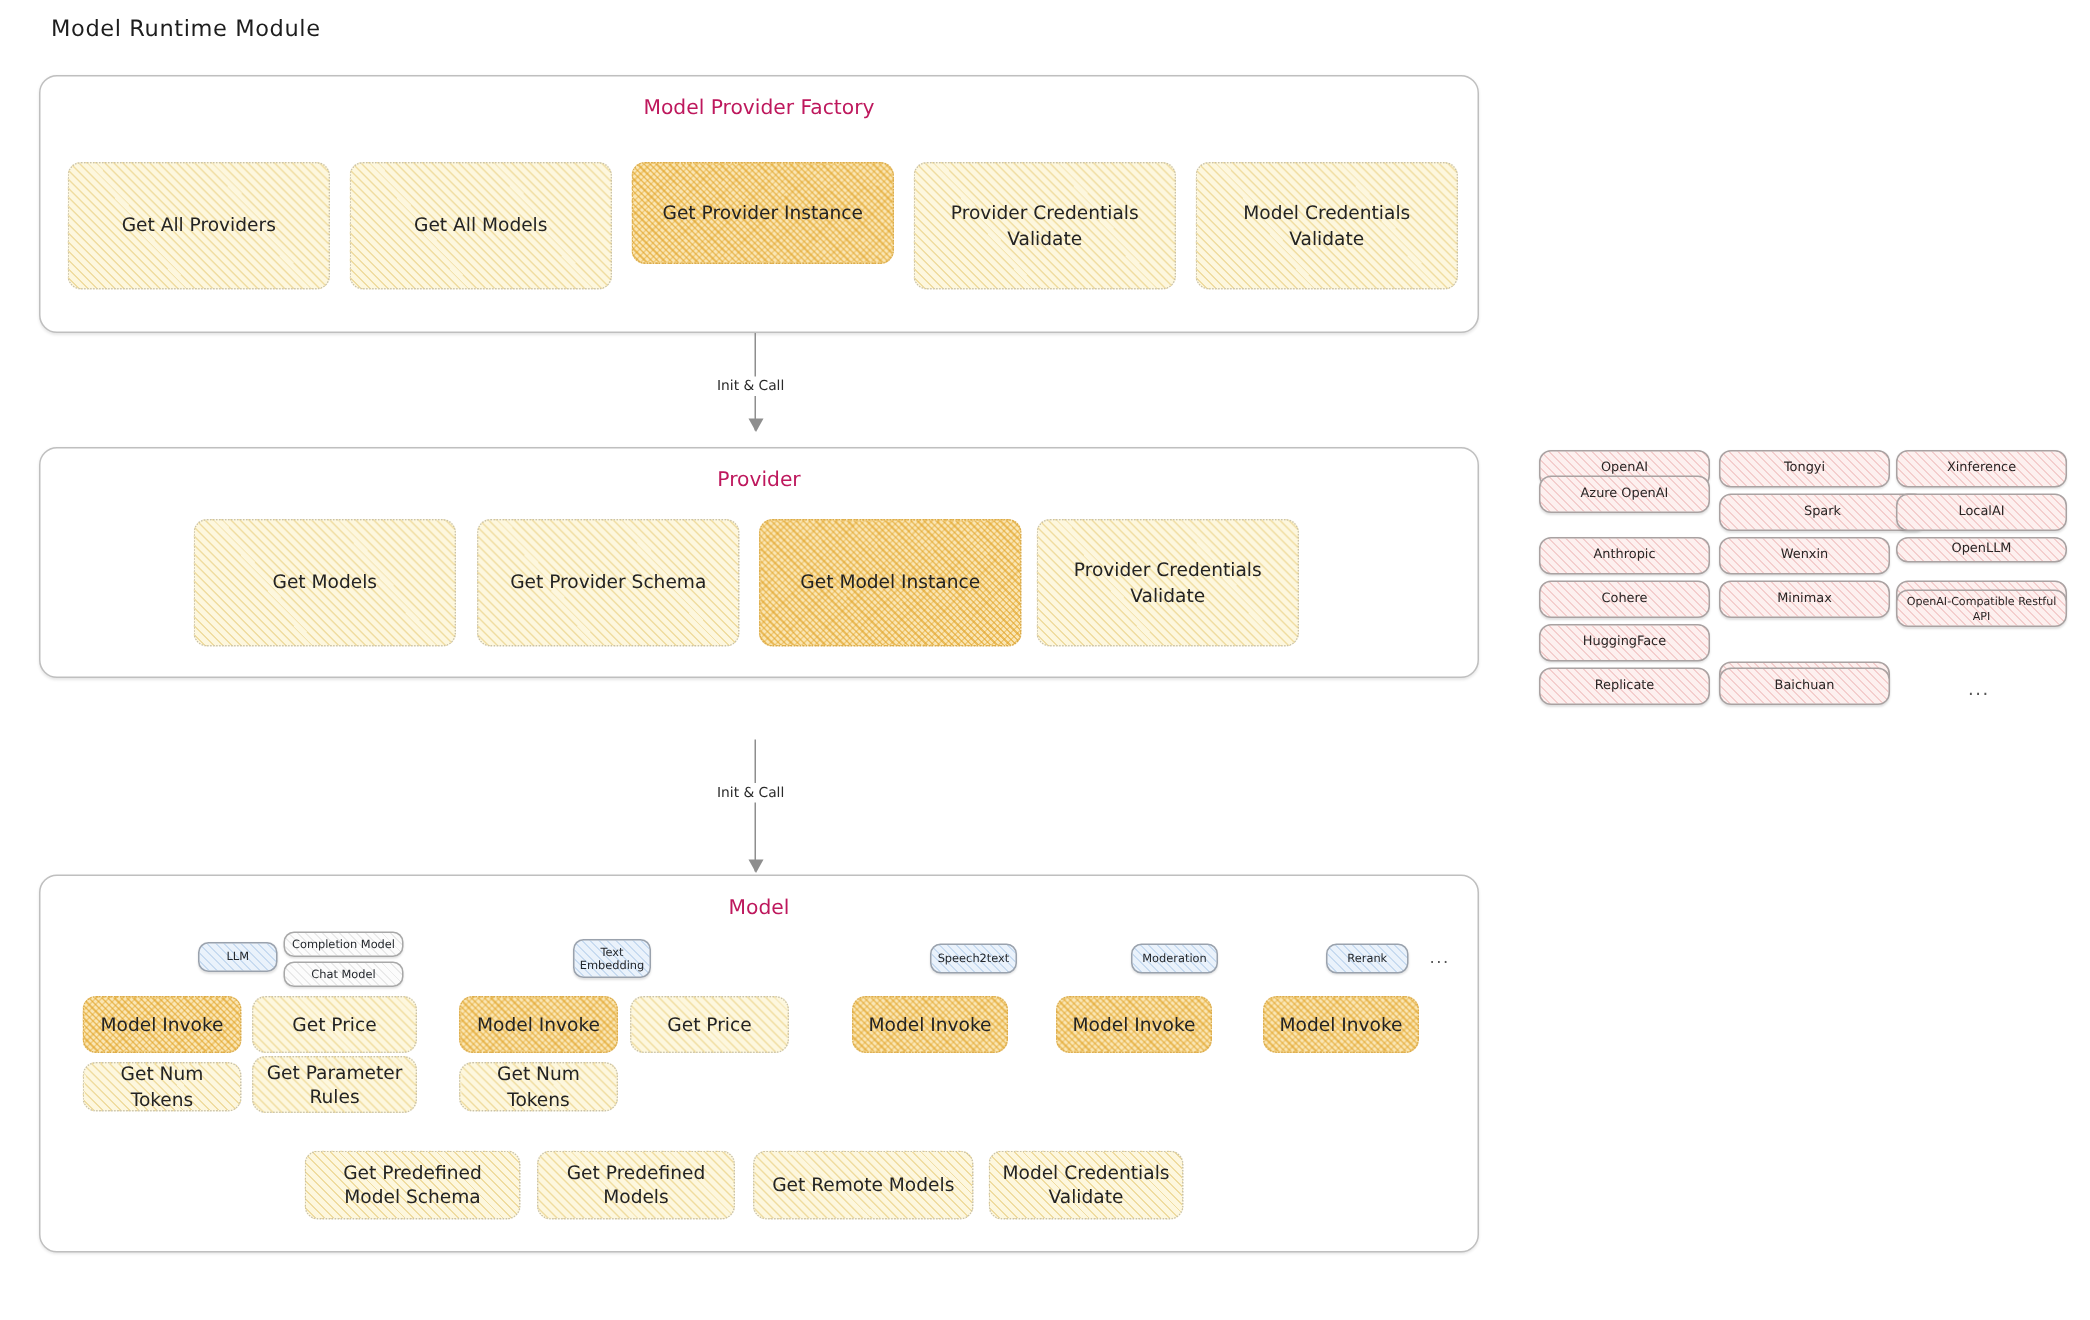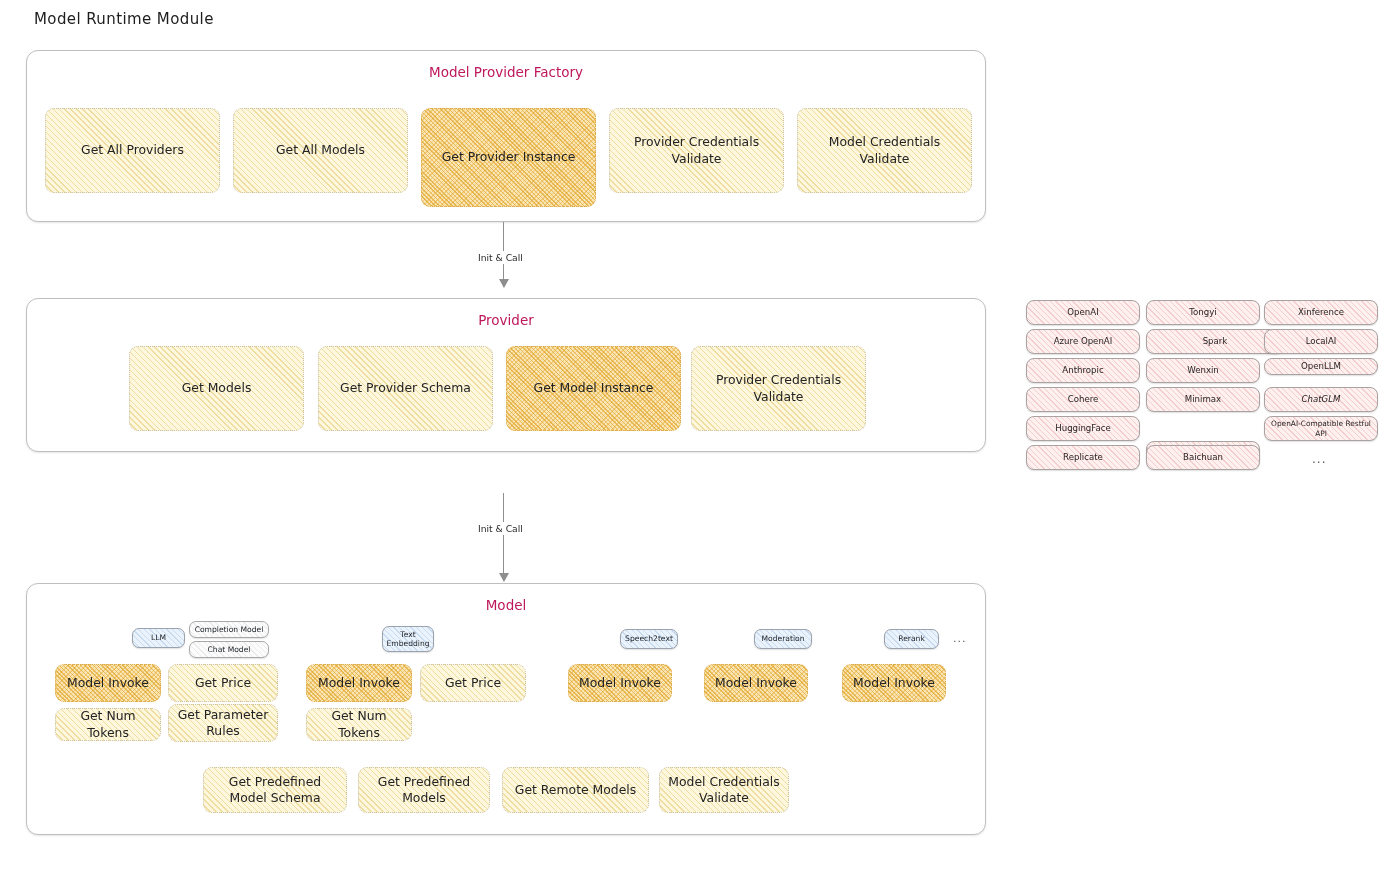--- a/index.html
+++ b/index.html
@@ -202,59 +202,59 @@
 </head>
 <body>
 
 <div id="page-title">Model Runtime Module</div>
 
 <div class="card" style="left:26px; top:50px; width:958px; height:170px;">
   <div class="card-title">Model Provider Factory</div>
 
   <div class="box light" style="left:18px; top:57px; width:175px; height:85px;">Get All Providers</div>
   <div class="box light" style="left:206px; top:57px; width:175px; height:85px;">Get All Models</div>
-  <div class="box amber" style="left:394px; top:57px; width:175px; height:99px;">Get Provider Instance</div>
+  <div class="box amber" style="left:394px; top:57px; width:175px; height:68px;">Get Provider Instance</div>
   <div class="box light" style="left:582px; top:57px; width:175px; height:85px;">Provider Credentials Validate</div>
   <div class="box light" style="left:770px; top:57px; width:175px; height:85px;">Model Credentials Validate</div>
 </div>
 
 <div class="connector" style="left:503px; top:222px; height:65px;">
   <div class="line"></div>
   <div class="head"></div>
 </div>
 <div class="connector-label" style="left:474px; top:251px;">Init &amp; Call</div>
 
 <div class="card stack" style="left:26px; top:298px; width:958px; height:152px;">
   <div class="card-title">Provider</div>
 
   <div class="box light" style="left:102px; top:47px; width:175px; height:85px;text-align:center;">Get Models</div>
   <div class="box light" style="left:291px; top:47px; width:175px; height:85px;">Get Provider Schema</div>
   <div class="box amber" style="left:479px; top:47px; width:175px; height:85px;">Get Model Instance</div>
   <div class="box light" style="left:664px; top:47px; width:175px; height:85px;">Provider Credentials Validate</div>
 </div>
 
 <div class="box pink" style="left:1026px; top:300px; width:114px; height:25px;">OpenAI</div>
-<div class="box pink" style="left:1026px; top:329px; width:114px; height:25px;">Azure OpenAI</div>
+<div class="box pink" style="left:1026px; top:317px; width:114px; height:25px;">Azure OpenAI</div>
 <div class="box pink" style="left:1026px; top:358px; width:114px; height:25px;">Anthropic</div>
 <div class="box pink" style="left:1026px; top:387px; width:114px; height:25px;">Cohere</div>
 <div class="box pink" style="left:1026px; top:416px; width:114px; height:25px;">HuggingFace</div>
 <div class="box pink" style="left:1026px; top:445px; width:114px; height:25px;">Replicate</div>
 
 <div class="box pink" style="left:1146px; top:300px; width:114px; height:25px;">Tongyi</div>
 <div class="box pink" style="left:1146px; top:329px; width:138px; height:25px;">Spark</div>
 <div class="box pink" style="left:1146px; top:358px; width:114px; height:25px;">Wenxin</div>
 <div class="box pink" style="left:1146px; top:387px; width:114px; height:25px;">Minimax</div>
 <div class="box pink" style="left:1146px; top:441px; width:114px; height:25px;">ZhipuAI</div>
 <div class="box pink" style="left:1146px; top:445px; width:114px; height:25px;">Baichuan</div>
 
 <div class="box pink" style="left:1264px; top:300px; width:114px; height:25px;">Xinference</div>
 <div class="box pink" style="left:1264px; top:329px; width:114px; height:25px;">LocalAI</div>
 <div class="box pink" style="left:1264px; top:358px; width:114px; height:17px;">OpenLLM</div>
 <div class="box pink" style="left:1264px; top:387px; width:114px; height:25px;font-style:italic;">ChatGLM</div>
-<div class="box pink" style="left:1264px; top:416px; width:114px; height:25px; font-size:7.4px;">OpenAI-Compatible Restful API</div>
+<div class="box pink" style="left:1264px; top:393px; width:114px; height:25px; font-size:7.4px;">OpenAI-Compatible Restful API</div>
 <div class="ellipsis" style="left:1312px; top:452px;">...</div>
 
 <div class="connector" style="left:503px; top:493px; height:88px;">
   <div class="line"></div>
   <div class="head"></div>
 </div>
 <div class="connector-label" style="left:474px; top:522px;">Init &amp; Call</div>
 
 <div class="card stack" style="left:26px; top:583px; width:958px; height:250px;">
   <div class="card-title">Model</div>

